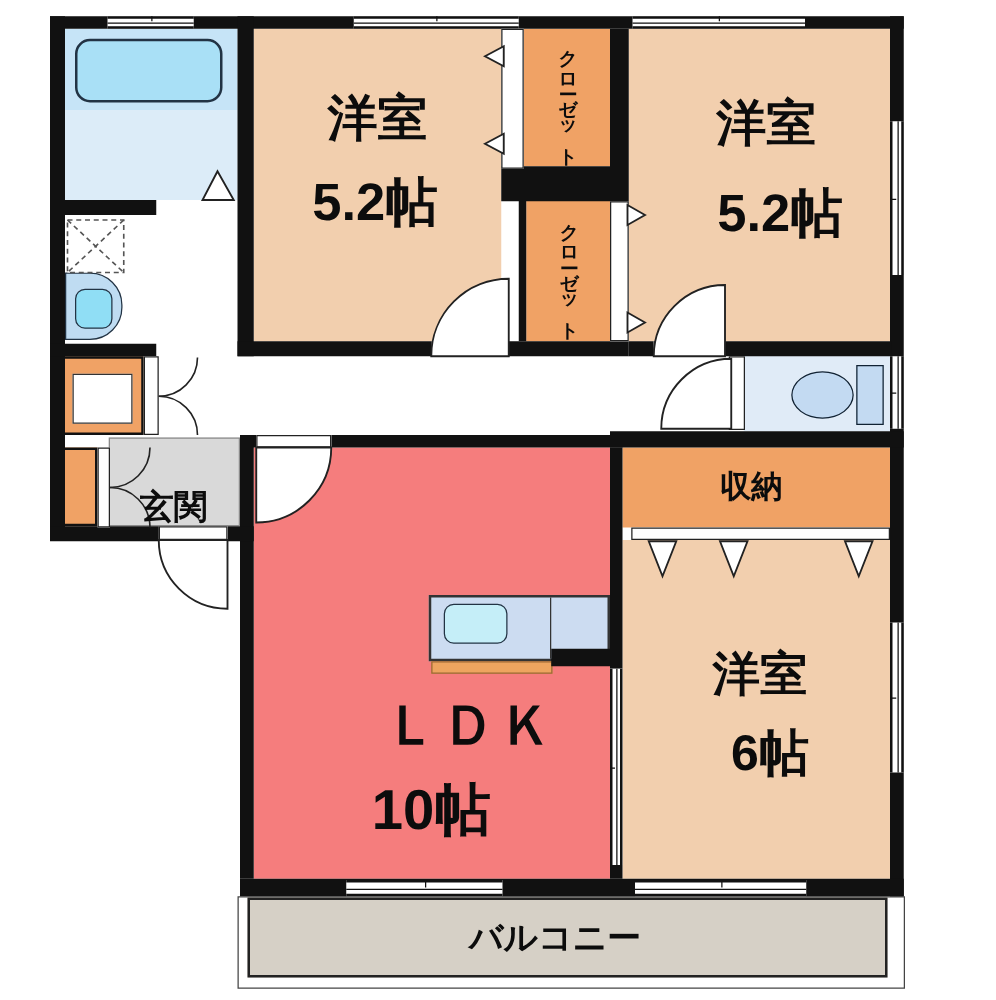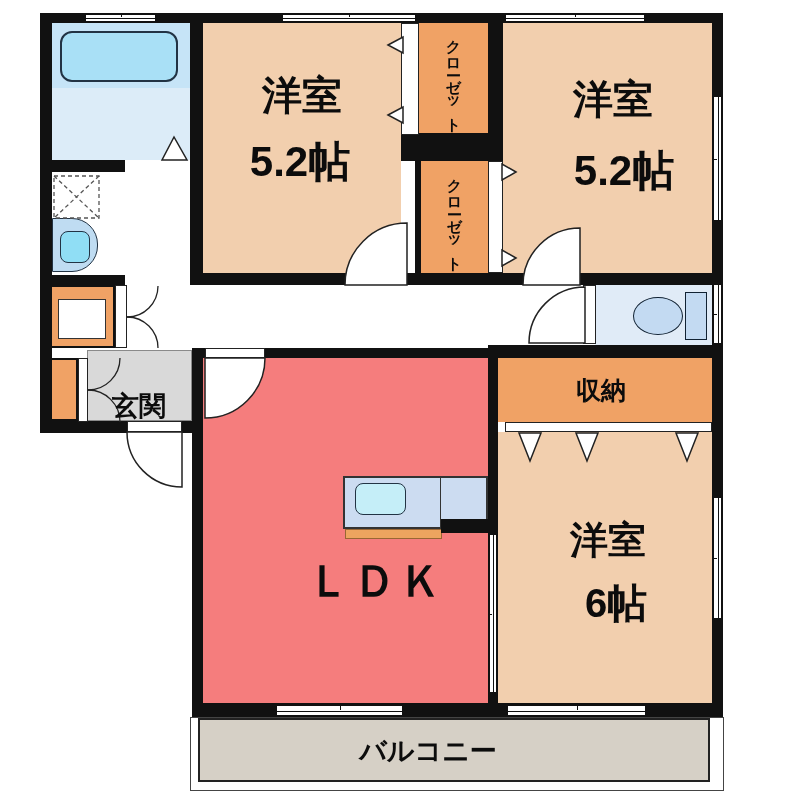--- a/index.html
+++ b/index.html
@@ -161,17 +161,18 @@
 
   <div class="lbl" style="left:302px;top:95px;font-size:40px;">洋室</div>
   <div class="lbl" style="left:300px;top:162px;font-size:42px;">5.2帖</div>
   <div class="lbl" style="left:613px;top:99px;font-size:40px;">洋室</div>
   <div class="lbl" style="left:624px;top:171px;font-size:42px;">5.2帖</div>
   <div class="lbl vtext" style="left:454px;top:78px;font-size:15px;">クローゼット</div>
   <div class="lbl vtext" style="left:455px;top:217px;font-size:15px;">クローゼット</div>
   <div class="lbl" style="left:139px;top:406px;font-size:27px;">玄関</div>
   <div class="lbl" style="left:601px;top:390px;font-size:25px;">収納</div>
   <div class="lbl" style="left:344px;top:581px;font-size:44px;letter-spacing:2px;margin-left:32px;">ＬＤＫ</div>
+  <div class="lbl" style="left:345px;top:648px;font-size:45px;">10帖</div>
   <div class="lbl" style="left:608px;top:540px;font-size:38px;">洋室</div>
   <div class="lbl" style="left:616px;top:603px;font-size:40px;">6帖</div>
-  <div class="lbl" style="left:428px;top:751px;font-size:27px;">バルコニー</div>
+  <div class="lbl" style="left:444px;top:751px;font-size:27px;">バルコニー</div>
 
 </div>
 
 </body></html>

